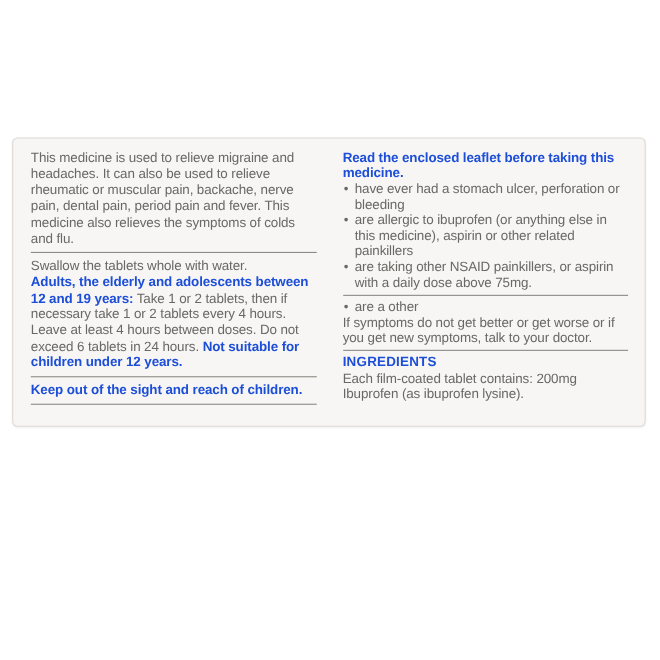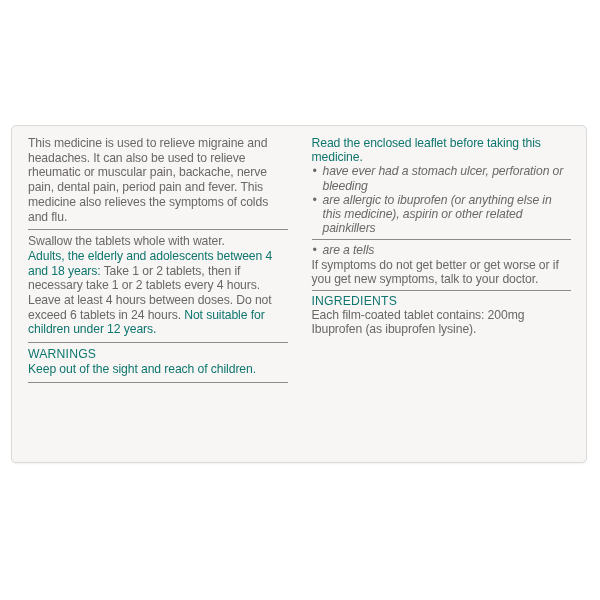--- a/index.html
+++ b/index.html
@@ -8,21 +8,21 @@
     width: 600px;
     height: 600px;
     background: #ffffff;
     font-family: "Liberation Sans", sans-serif;
   }
   .panel {
     position: absolute;
     left: 11px;
     top: 125px;
     width: 576px;
-    height: 338px;
+    height: 263px;
     box-sizing: border-box;
     background: #f7f6f5;
     border: 1px solid #dddad7;
     border-radius: 5px;
     box-shadow: 0 1px 2px rgba(0,0,0,0.06);
     padding: 10px 15px 8px 16px;
     display: flex;
     gap: 24px;
     overflow: hidden;
     color: #6b6764;
@@ -33,76 +33,75 @@
   .col { flex: 1 1 0; min-width: 0; }
   .col-right { line-height: 14.2px; }
   p { margin: 0; }
   .rule {
     border: none;
     border-top: 1px solid #8d8a86;
     margin: 5px 0 4px 0;
   }
   .col-right .rule { margin: 4px 0 3px 0; }
   .b, .heading {
-    font-weight: normal;
-    color: #0f766e;
+    font-weight: bold;
+    color: #1d4ed8;
   }
   .heading {
     letter-spacing: 0.2px;
   }
   ul.bullets {
     margin: 0;
     padding: 0;
     list-style: none;
   }
   ul.bullets li {
     position: relative;
     padding-left: 11px;
-    font-style: italic;
   }
   ul.bullets li::before {
     content: "\2022";
     position: absolute;
     left: 1px;
     top: 0;
     color: #6b6764;
   }
 </style>
 </head>
 <body>
 
 <div class="panel">
 
   <div class="col col-left">
     <p>This medicine is used to relieve migraine and headaches. It can also be used to relieve rheumatic or muscular pain, backache, nerve pain, dental pain, period pain and fever. This medicine also relieves the symptoms of colds and flu.</p>
 
     <hr class="rule">
 
     <p>Swallow the tablets whole with water.</p>
-    <p><span class="b">Adults, the elderly and adolescents between 4 and 18 years:</span><span> Take 1 or 2 tablets, then if necessary take 1 or 2 tablets every 4 hours. Leave at least 4 hours between doses. Do not exceed 6 tablets in 24 hours. </span><span class="b">Not suitable for children under 12 years.</span></p>
+    <p><span class="b">Adults, the elderly and adolescents between 12 and 19 years:</span><span> Take 1 or 2 tablets, then if necessary take 1 or 2 tablets every 4 hours. Leave at least 4 hours between doses. Do not exceed 6 tablets in 24 hours. </span><span class="b">Not suitable for children under 12 years.</span></p>
 
     <hr class="rule">
 
-    <p class="heading">WARNINGS</p>
     <p class="b">Keep out of the sight and reach of children.</p>
 
     <hr class="rule">
   </div>
 
   <div class="col col-right">
     <p class="b">Read the enclosed leaflet before taking this medicine.</p>
     <ul class="bullets">
       <li>have ever had a stomach ulcer, perforation or bleeding</li>
       <li>are allergic to ibuprofen (or anything else in this medicine), aspirin or other related painkillers</li>
+      <li>are taking other NSAID painkillers, or aspirin with a daily dose above 75mg.</li>
     </ul>
 
     <hr class="rule">
 
     <ul class="bullets">
-      <li>are a tells</li>
+      <li>are a other</li>
     </ul>
     <p>If symptoms do not get better or get worse or if you get new symptoms, talk to your doctor.</p>
 
     <hr class="rule">
 
     <p class="heading">INGREDIENTS</p>
     <p>Each film-coated tablet contains: 200mg Ibuprofen (as ibuprofen lysine).</p>
 
   </div>
 

